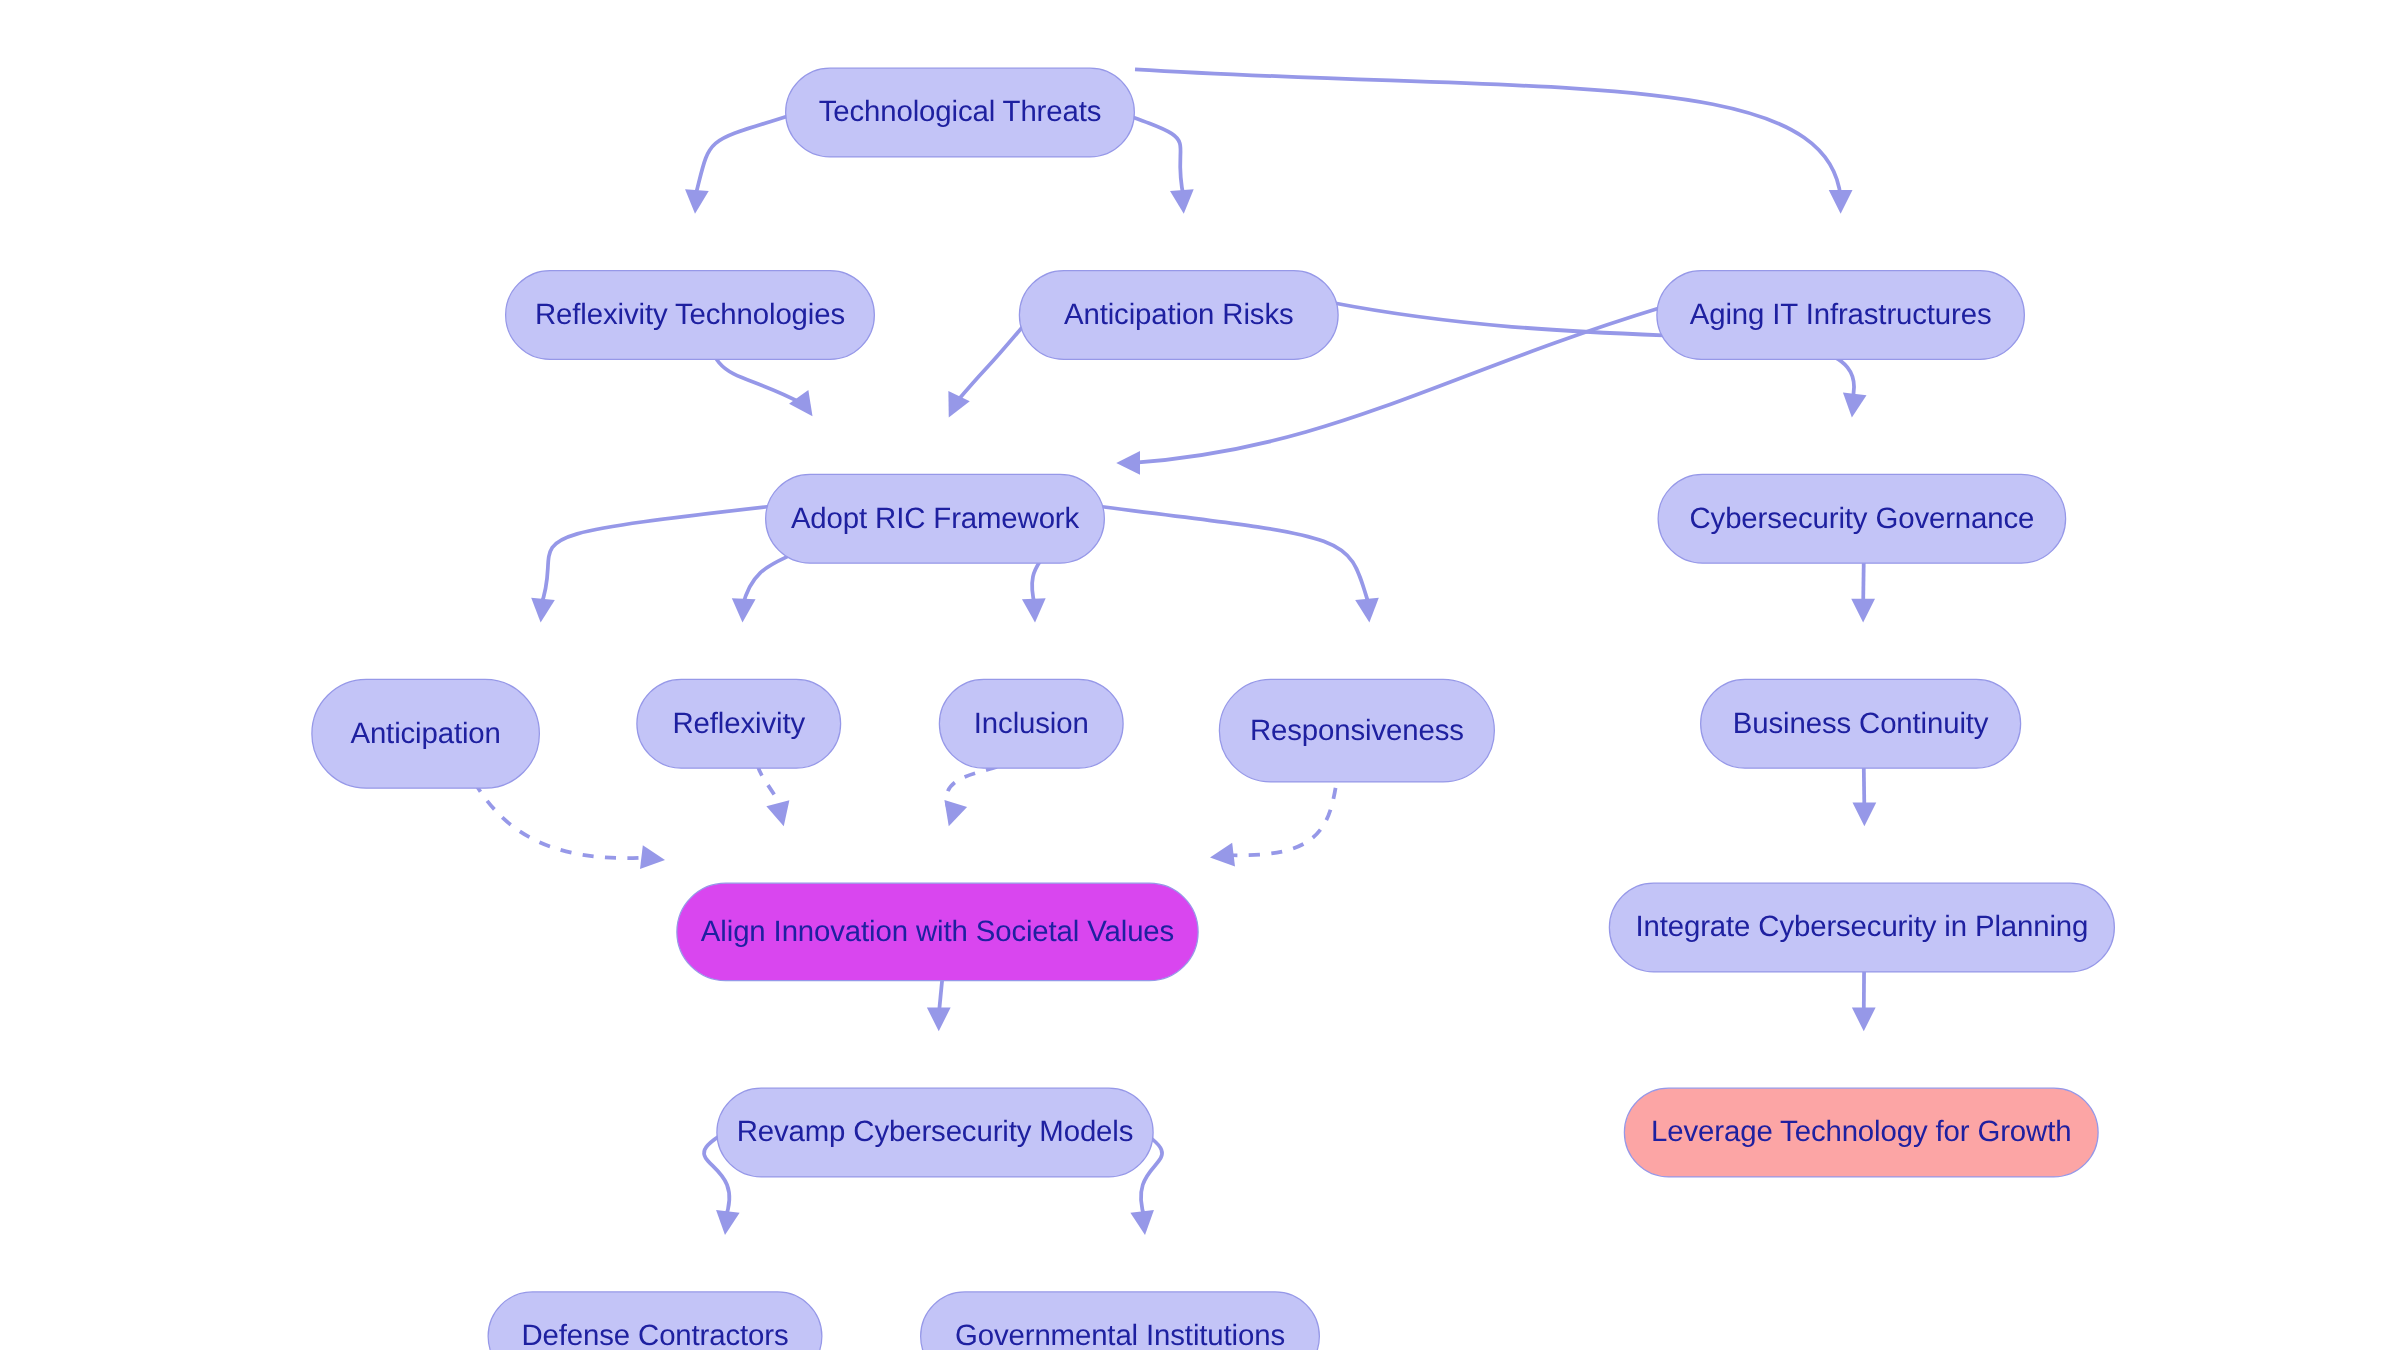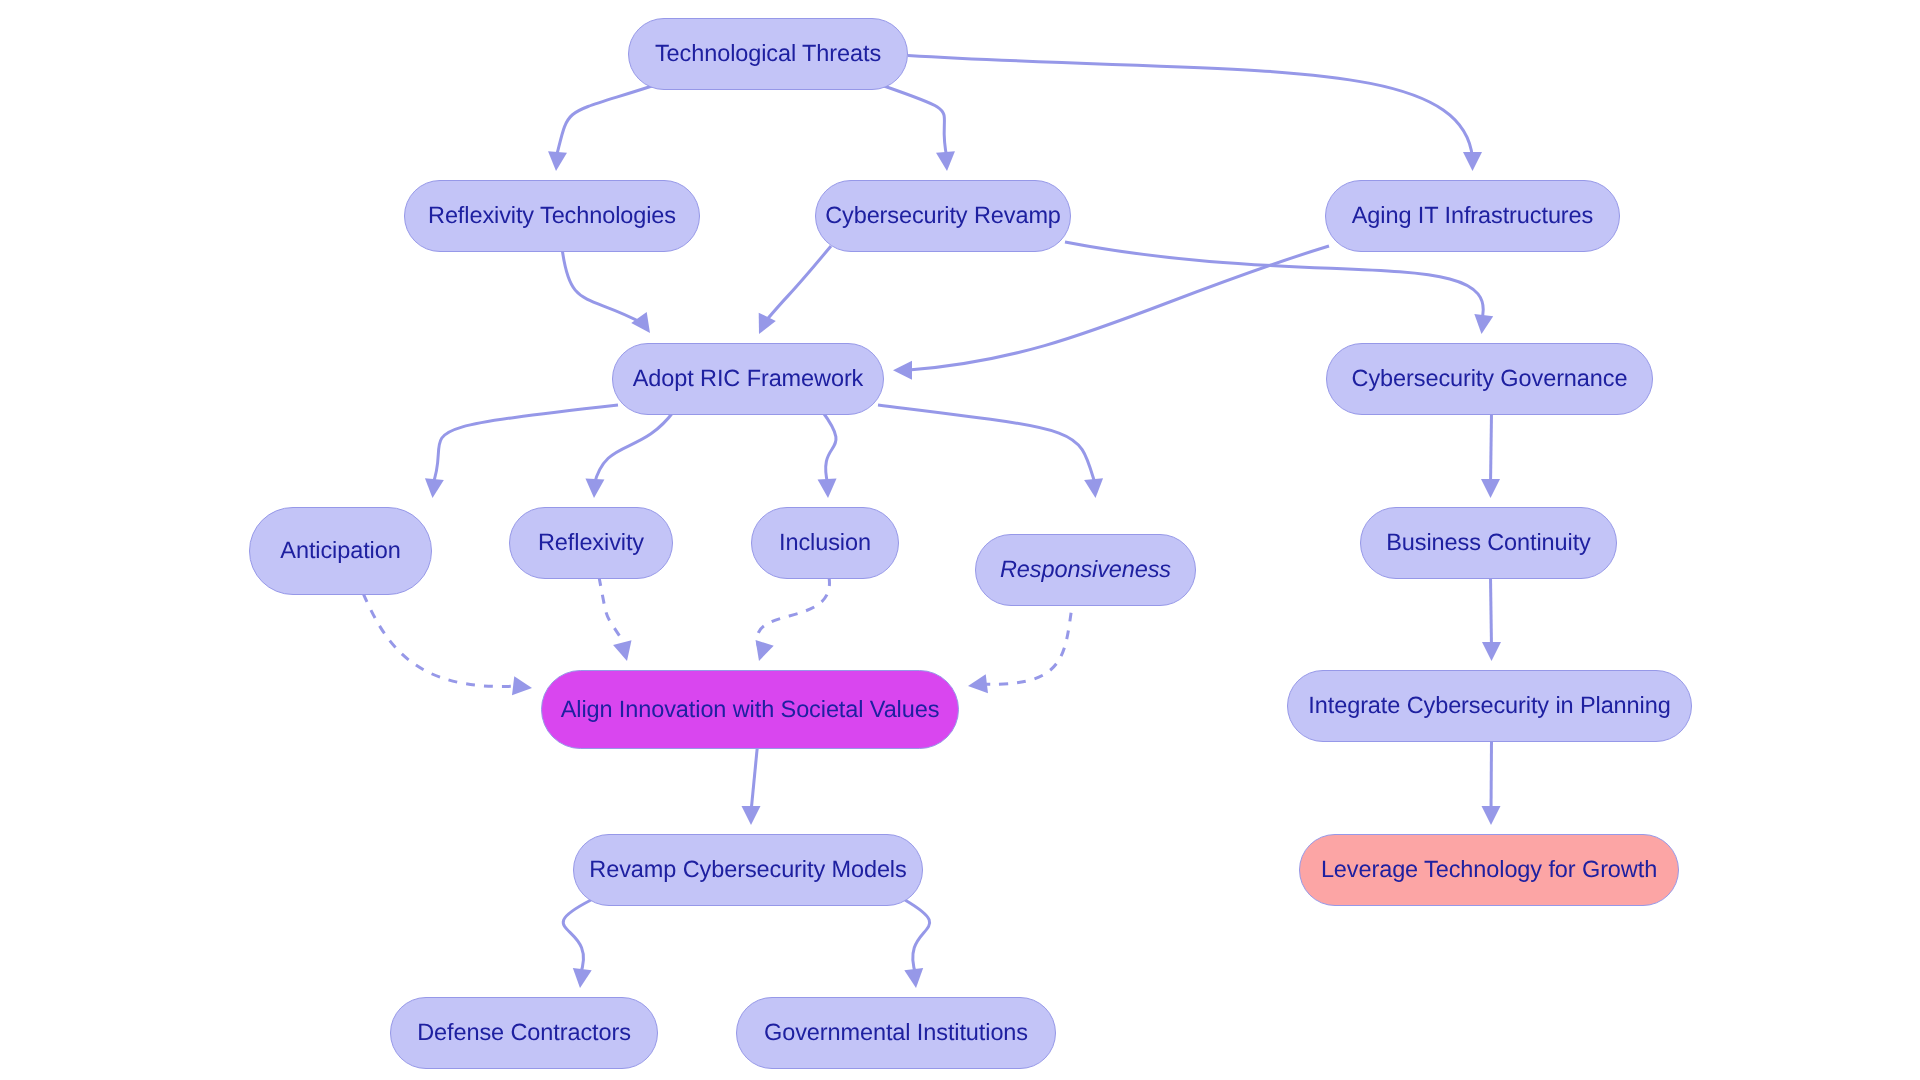--- a/index.html
+++ b/index.html
@@ -37,20 +37,21 @@
     justify-content: center;
     background: #c3c4f7;
     border: 1.6px solid #9698e8;
     color: #1e20a0;
     border-radius: 999px;
     font-size: 23.5px;
     font-weight: 400;
     letter-spacing: -0.1px;
     white-space: nowrap;
     text-rendering: geometricPrecision;
+    margin-top: 36px;
   }
   .node-label {
     pointer-events: none;
     line-height: 1;
   }
 </style>
 </head>
 <body>
 
 <div id="canvas">
@@ -99,41 +100,41 @@
       <polygon points="1491,825 1481.5,806 1500.5,806" fill="#9698e8"></polygon>
     </svg>
   <div id="node-layer">
       <div class="node" style="left: 628px; top: 18px; width: 280px; height: 72px; background: rgb(195, 196, 247); border-color: rgb(150, 152, 232); color: rgb(30, 32, 160);">
         <span class="node-label">Technological Threats</span>
       </div>
       <div class="node" style="left: 404px; top: 180px; width: 296px; height: 72px; background: rgb(195, 196, 247); border-color: rgb(150, 152, 232); color: rgb(30, 32, 160);">
         <span class="node-label">Reflexivity Technologies</span>
       </div>
       <div class="node" style="left: 815px; top: 180px; width: 256px; height: 72px; background: rgb(195, 196, 247); border-color: rgb(150, 152, 232); color: rgb(30, 32, 160);">
-        <span class="node-label">Cybersecurity Revamp</span>
+        <span class="node-label">Anticipation Risks</span>
       </div>
       <div class="node" style="left: 1325px; top: 180px; width: 295px; height: 72px; background: rgb(195, 196, 247); border-color: rgb(150, 152, 232); color: rgb(30, 32, 160);">
         <span class="node-label">Aging IT Infrastructures</span>
       </div>
       <div class="node" style="left: 612px; top: 343px; width: 272px; height: 72px; background: rgb(195, 196, 247); border-color: rgb(150, 152, 232); color: rgb(30, 32, 160);">
         <span class="node-label">Adopt RIC Framework</span>
       </div>
       <div class="node" style="left: 1326px; top: 343px; width: 327px; height: 72px; background: rgb(195, 196, 247); border-color: rgb(150, 152, 232); color: rgb(30, 32, 160);">
         <span class="node-label">Cybersecurity Governance</span>
       </div>
       <div class="node" style="left: 249px; top: 507px; width: 183px; height: 88px; background: rgb(195, 196, 247); border-color: rgb(150, 152, 232); color: rgb(30, 32, 160);">
         <span class="node-label">Anticipation</span>
       </div>
       <div class="node" style="left: 509px; top: 507px; width: 164px; height: 72px; background: rgb(195, 196, 247); border-color: rgb(150, 152, 232); color: rgb(30, 32, 160); text-align: right;">
         <span class="node-label">Reflexivity</span>
       </div>
       <div class="node" style="left: 751px; top: 507px; width: 148px; height: 72px; background: rgb(195, 196, 247); border-color: rgb(150, 152, 232); color: rgb(30, 32, 160);">
         <span class="node-label">Inclusion</span>
       </div>
-      <div class="node" style="left: 975px; top: 534px; width: 221px; height: 72px; background: rgb(195, 196, 247); border-color: rgb(150, 152, 232); color: rgb(30, 32, 160); font-style: italic;">
+      <div class="node" style="left: 975px; top: 507px; width: 221px; height: 83px; background: rgb(195, 196, 247); border-color: rgb(150, 152, 232); color: rgb(30, 32, 160);">
         <span class="node-label">Responsiveness</span>
       </div>
       <div class="node" style="left: 1360px; top: 507px; width: 257px; height: 72px; background: rgb(195, 196, 247); border-color: rgb(150, 152, 232); color: rgb(30, 32, 160);">
         <span class="node-label">Business Continuity</span>
       </div>
       <div class="node" style="left: 541px; top: 670px; width: 418px; height: 79px; background: #d946ef; border-color: rgb(150, 152, 232); color: rgb(30, 32, 160);">
         <span class="node-label">Align Innovation with Societal Values</span>
       </div>
       <div class="node" style="left: 1287px; top: 670px; width: 405px; height: 72px; background: rgb(195, 196, 247); border-color: rgb(150, 152, 232); color: rgb(30, 32, 160);">
         <span class="node-label">Integrate Cybersecurity in Planning</span>

